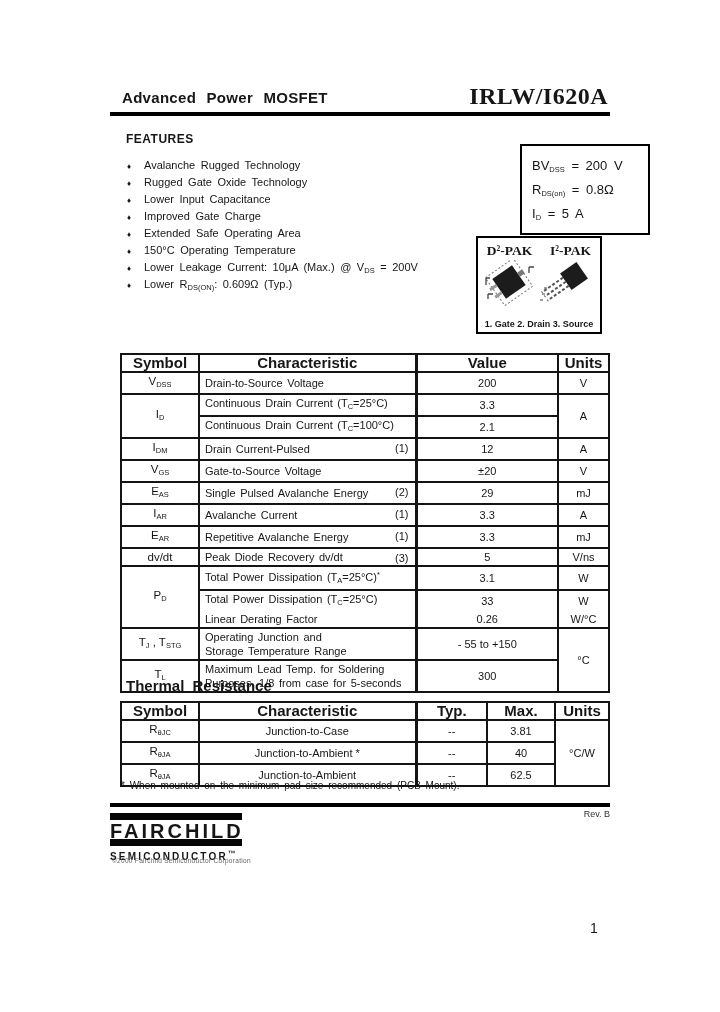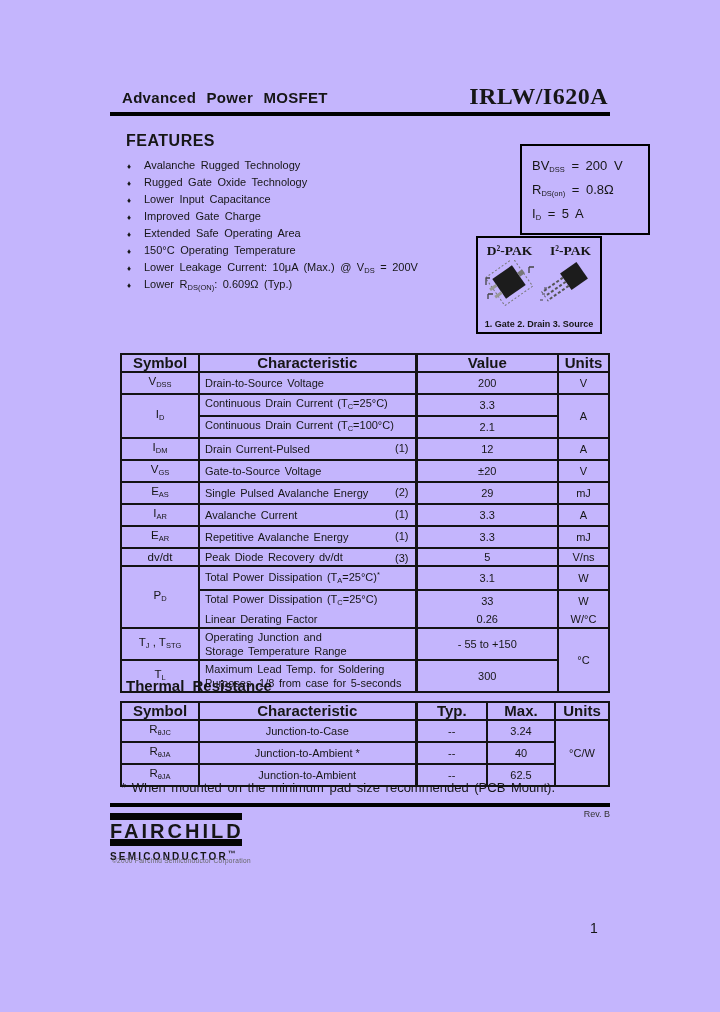--- a/index.html
+++ b/index.html
@@ -1,25 +1,25 @@
 <!DOCTYPE html>
 <html><head>
 <meta charset="utf-8">
 <style>
   html,body{margin:0;padding:0;background:#e9e9e9;}
-  .page{position:relative;width:720px;height:1012px;background:#c4b5fd;
+  .page{position:relative;width:720px;height:1012px;background:#ffffff;
         font-family:"Liberation Sans",sans-serif;color:#161616;overflow:hidden;}
 
   
   .hdr{position:absolute;left:110px;top:74px;width:500px;height:38px;border-bottom:4px solid #000;}
   .hdr-title{position:absolute;left:12px;bottom:6px;font-size:15px;font-weight:bold;word-spacing:6px;letter-spacing:.3px;}
   .hdr-part{position:absolute;right:2px;bottom:2px;font-family:"Liberation Serif",serif;font-size:24px;font-weight:bold;letter-spacing:.5px;}
 
   
-  .features-h{position:absolute;left:126px;top:132px;font-size:16px;font-weight:bold;letter-spacing:.5px;}
+  .features-h{position:absolute;left:126px;top:132px;font-size:12px;font-weight:bold;letter-spacing:.5px;}
   .features{position:absolute;left:127px;top:159px;list-style:none;margin:0;padding:0;}
   .features li{display:flex;align-items:baseline;height:17px;font-size:11px;word-spacing:2.5px;}
   .features .bullet{width:17px;font-size:8px;flex:none;}
 
   sub{font-size:7.5px;vertical-align:-2px;letter-spacing:0;}
   sup{font-size:7.5px;vertical-align:4px;}
 
   
   .spec-box{position:absolute;left:476px;top:144px;width:112px;height:83px;border:2px solid #000;padding:4px 4px 0 10px;margin-left:44px;}
   .spec-line{font-size:13px;margin-top:8px;word-spacing:3px;}
@@ -44,21 +44,21 @@
         box-sizing:border-box;line-height:14px;}
   th{font-size:15px;}
   td{position:relative;}
   .chr{text-align:left;padding-left:5px;word-spacing:1.5px;}
   .bR{border-right-width:3px;}
   .nb{border-bottom-style:hidden;}
   .sym{font-size:11.5px;}
   .note{position:absolute;right:6px;top:2px;}
 
   
-  .footnote{position:absolute;left:121px;top:780px;font-size:13px;word-spacing:2px;}
+  .footnote{position:absolute;left:121px;top:780px;font-size:10px;word-spacing:2px;}
   .rev-rule{position:absolute;left:110px;top:803px;width:500px;height:4px;background:#000;}
   .rev{position:absolute;left:110px;top:809px;width:500px;text-align:right;font-size:9px;color:#333;}
   .logo{position:absolute;left:110px;top:813px;width:132px;}
   .logo .bar{height:7px;background:#050505;}
   .logo .word{font-size:20px;font-weight:bold;letter-spacing:3px;line-height:15px;padding-top:4px;}
   .logo .sub{font-size:10px;font-weight:bold;letter-spacing:2.2px;margin-top:3px;}
   .copyright{position:absolute;left:112px;top:857px;font-size:6.5px;color:#666;letter-spacing:.3px;}
   .pageno{position:absolute;left:590px;top:920px;font-size:14px;}
 </style>
 </head>
@@ -255,21 +255,21 @@
           <th>Typ.</th>
           <th>Max.</th>
           <th>Units</th>
         </tr>
       </thead>
       <tbody>
         <tr>
           <td class="sym">R<sub>θJC</sub></td>
           <td class="bR">Junction-to-Case</td>
           <td>--</td>
-          <td>3.24</td>
+          <td>3.81</td>
           <td rowspan="3">°C/W</td>
         </tr>
         <tr>
           <td class="sym">R<sub>θJA</sub></td>
           <td class="bR">Junction-to-Ambient *</td>
           <td>--</td>
           <td>40</td>
         </tr>
         <tr>
           <td class="sym">R<sub>θJA</sub></td>

